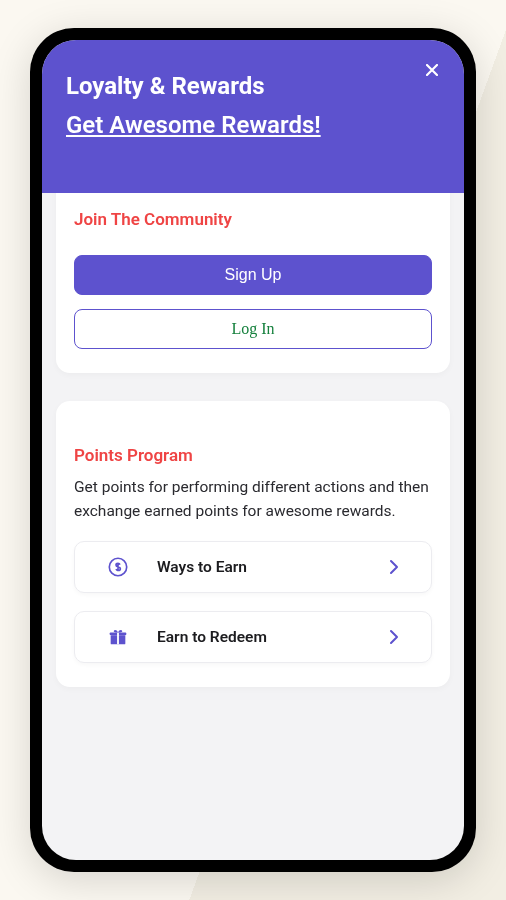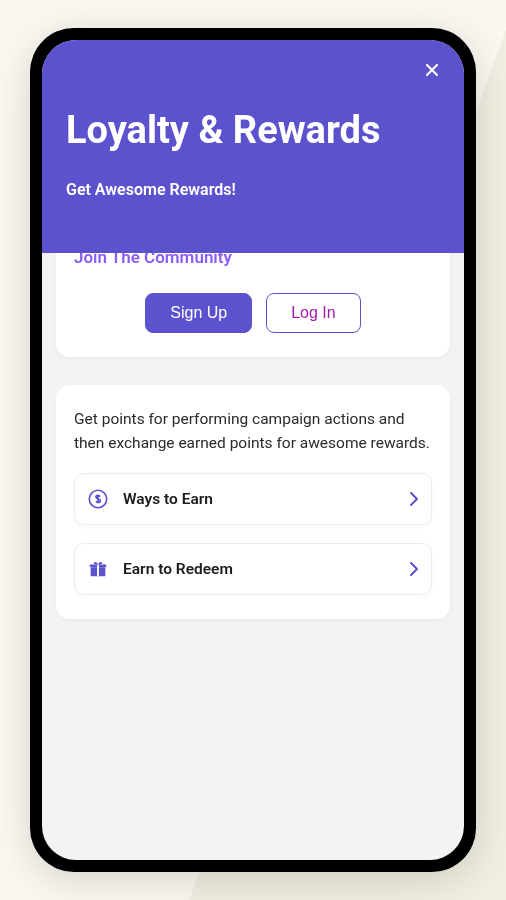--- a/index.html
+++ b/index.html
@@ -40,83 +40,86 @@
     right: 22px;
     width: 20px;
     height: 20px;
     display: flex;
     align-items: center;
     justify-content: center;
     cursor: pointer;
   }
   .close svg { width: 12px; height: 12px; stroke: #fff; stroke-width: 2.2; stroke-linecap: round; }
   .title {
-    font-size: 38px;
+    font-size: 24px;
     font-weight: 700;
     line-height: 1.2;
-    margin-top: 36px;
   }
   .subtitle {
-    font-size: 16px;
+    font-size: 24px;
     font-weight: 600;
-    margin-top: 26px;
+    margin-top: 10px;
+    text-decoration: underline;
   }
   .body {
     flex: 1;
     overflow: hidden;
     padding: 0 14px;
     margin-top: -28px;
   }
   .card {
     background: #fff;
     border-radius: 14px;
     padding: 22px 18px 24px 18px;
     margin-bottom: 28px;
     box-shadow: 0 2px 6px rgba(0,0,0,0.03);
   }
   .card-title {
-    color: #8b5cf6;
+    color: #ef4444;
     font-size: 17px;
     font-weight: 600;
     margin-bottom: 10px;
+    margin-top: 22px;
   }
   .card-desc {
     color: #2a2a2f;
     font-size: 15.5px;
     line-height: 1.55;
   }
   .btn-row {
     display: flex;
     gap: 14px;
     justify-content: center;
     margin-top: 26px;
+    flex-direction: column;
   }
   .btn {
     font-size: 16px;
     padding: 10px 24px;
     border-radius: 8px;
     cursor: pointer;
     font-weight: 500;
     border: 1.6px solid #5d52ce;
   }
   .btn-primary {
     background: #5d52ce;
     color: #fff;
   }
   .btn-secondary {
     background: #fff;
-    color: #a21caf;
+    color: #15803d;
+    font-family: Liberation Serif, serif;
   }
   .option-row {
     display: flex;
     align-items: center;
-    gap: 14px;
+    gap: 28px;
     border: 1px solid #ececf0;
     border-radius: 10px;
-    padding: 14px 12px;
+    padding: 14px 32px;
     margin-top: 18px;
     cursor: pointer;
     box-shadow: 0 2px 4px rgba(0,0,0,0.03);
   }
   .option-row .icon {
     width: 22px;
     height: 22px;
     display: flex;
     align-items: center;
     justify-content: center;
@@ -153,21 +156,22 @@
 
       <div class="card">
         <div class="card-title">Join The Community</div>
         <div class="btn-row">
           <button class="btn btn-primary">Sign Up</button>
           <button class="btn btn-secondary">Log In</button>
         </div>
       </div>
 
       <div class="card">
-        <div class="card-desc">Get points for performing campaign actions and then exchange earned points for awesome rewards.</div>
+        <div class="card-title">Points Program</div>
+        <div class="card-desc">Get points for performing different actions and then exchange earned points for awesome rewards.</div>
 
         <div class="option-row">
           <span class="icon">
             <svg viewBox="0 0 24 24" width="22" height="22" fill="none" stroke="#5d52ce" stroke-width="1.8">
               <circle cx="12" cy="12" r="9.5"></circle>
               <path d="M12 7.5v9 M9.8 14.4c.4.9 1.3 1.4 2.4 1.4 1.5 0 2.4-.8 2.4-1.9 0-1-.8-1.6-2.5-2-1.6-.4-2.3-1-2.3-2 0-1 .9-1.8 2.2-1.8 1 0 1.8.4 2.2 1.2"></path>
             </svg>
           </span>
           <span class="label">Ways to Earn</span>
           <span class="chev">

